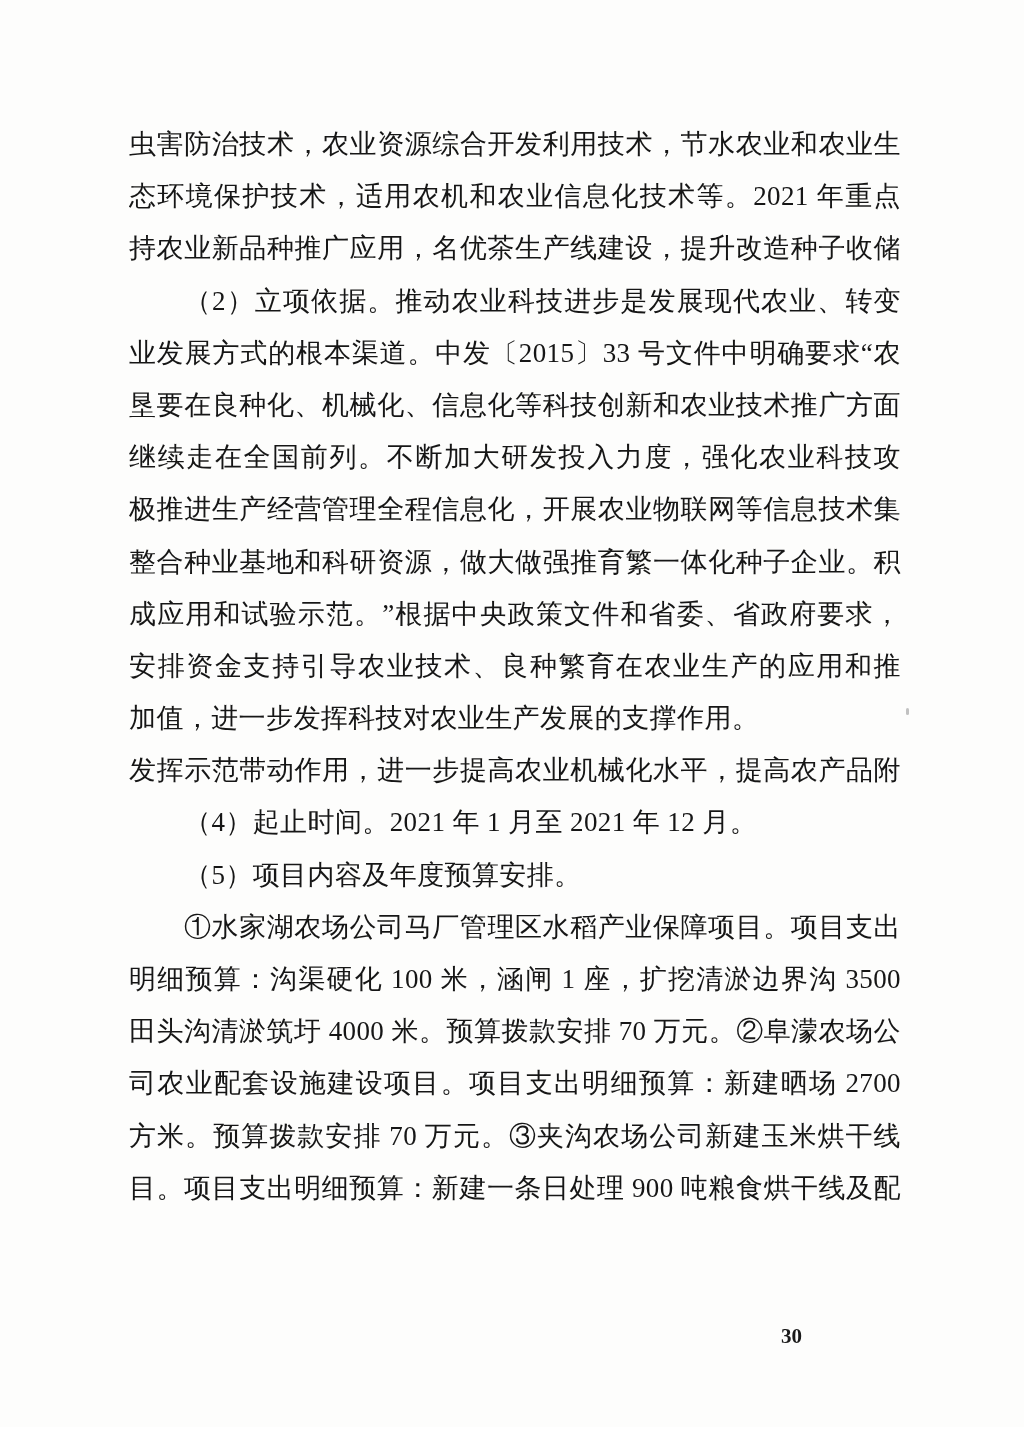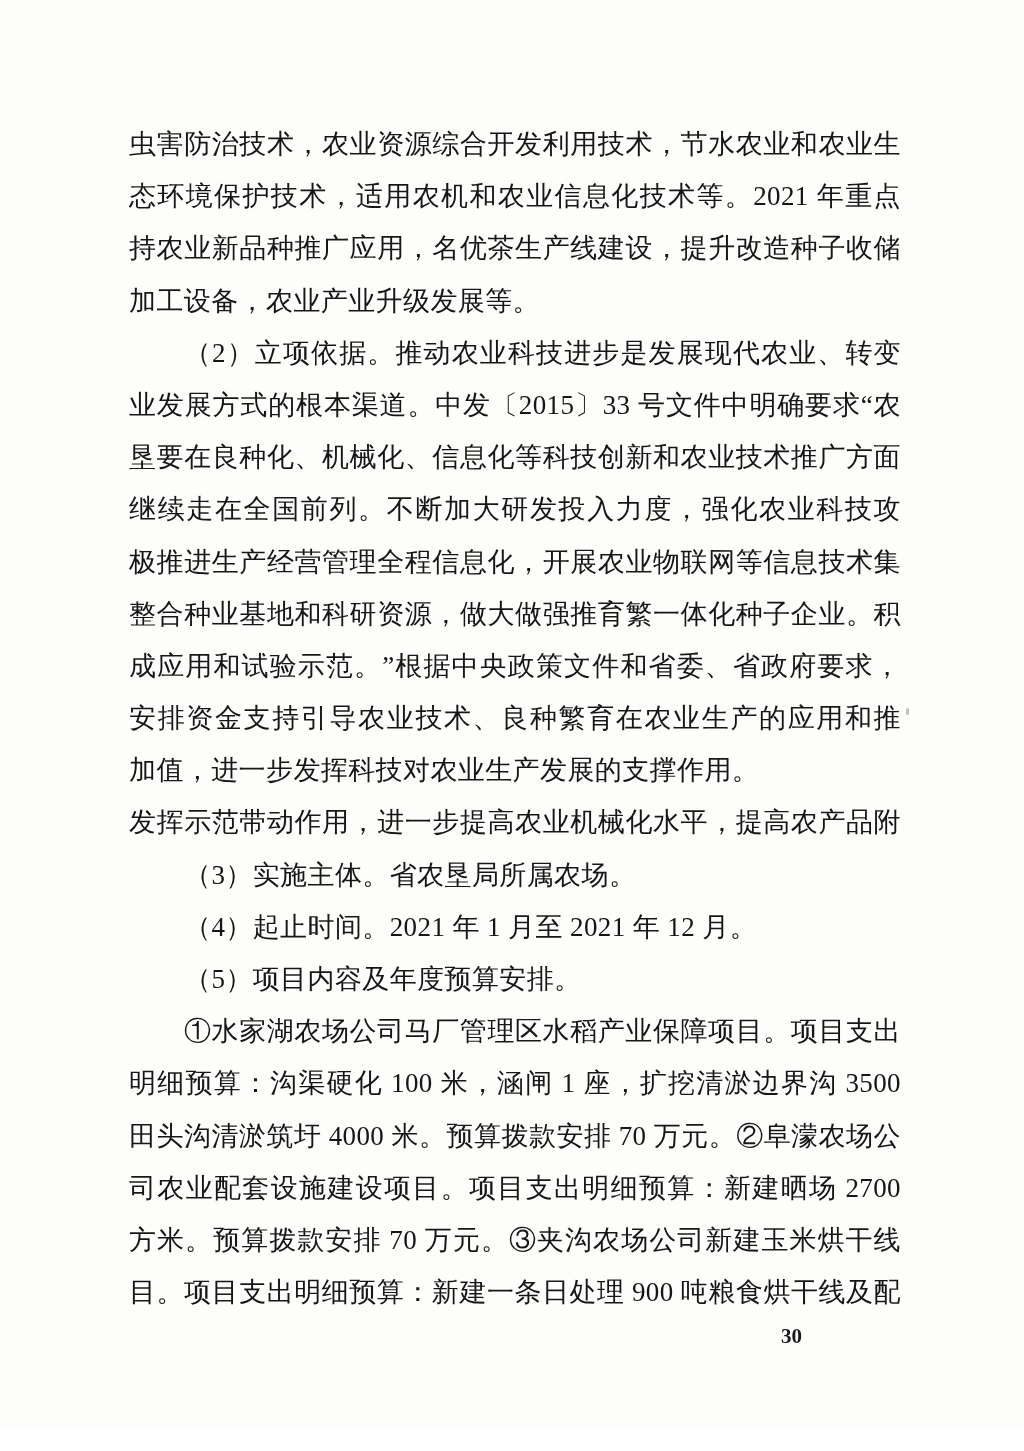--- a/index.html
+++ b/index.html
@@ -60,32 +60,30 @@
   }
 </style>
 </head>
 <body>
 
 <div class="page">
   <div class="text-block">
       <div class="line fill">虫害防治技术，农业资源综合开发利用技术，节水农业和农业生</div>
       <div class="line fill">态环境保护技术，适用农机和农业信息化技术等。2021 年重点支</div>
       <div class="line fill">持农业新品种推广应用，名优茶生产线建设，提升改造种子收储</div>
-      <div class="line">加工设备，农业产业升级发展等。</div>
       <div class="line indent fill">（2）立项依据。推动农业科技进步是发展现代农业、转变农</div>
       <div class="line fill">业发展方式的根本渠道。中发〔2015〕33 号文件中明确要求“农</div>
       <div class="line fill">垦要在良种化、机械化、信息化等科技创新和农业技术推广方面</div>
       <div class="line fill">继续走在全国前列。不断加大研发投入力度，强化农业科技攻关。</div>
       <div class="line fill">极推进生产经营管理全程信息化，开展农业物联网等信息技术集</div>
       <div class="line fill">整合种业基地和科研资源，做大做强推育繁一体化种子企业。积</div>
       <div class="line fill">成应用和试验示范。”根据中央政策文件和省委、省政府要求，</div>
       <div class="line fill">安排资金支持引导农业技术、良种繁育在农业生产的应用和推广，</div>
       <div class="line">加值，进一步发挥科技对农业生产发展的支撑作用。</div>
       <div class="line fill">发挥示范带动作用，进一步提高农业机械化水平，提高农产品附</div>
-      <div class="line indent">（3）实施主体。省农垦局所属农场。</div>
       <div class="line indent">（4）起止时间。2021 年 1 月至 2021 年 12 月。</div>
       <div class="line indent">（5）项目内容及年度预算安排。</div>
       <div class="line indent fill">①水家湖农场公司马厂管理区水稻产业保障项目。项目支出</div>
       <div class="line fill">明细预算：沟渠硬化 100 米，涵闸 1 座，扩挖清淤边界沟 3500 米，</div>
       <div class="line fill">田头沟清淤筑圩 4000 米。预算拨款安排 70 万元。②阜濛农场公</div>
       <div class="line fill">司农业配套设施建设项目。项目支出明细预算：新建晒场 2700 平</div>
       <div class="line fill">方米。预算拨款安排 70 万元。③夹沟农场公司新建玉米烘干线项</div>
       <div class="line fill">目。项目支出明细预算：新建一条日处理 900 吨粮食烘干线及配</div>
     </div>
   <div class="scan-speck"></div>

